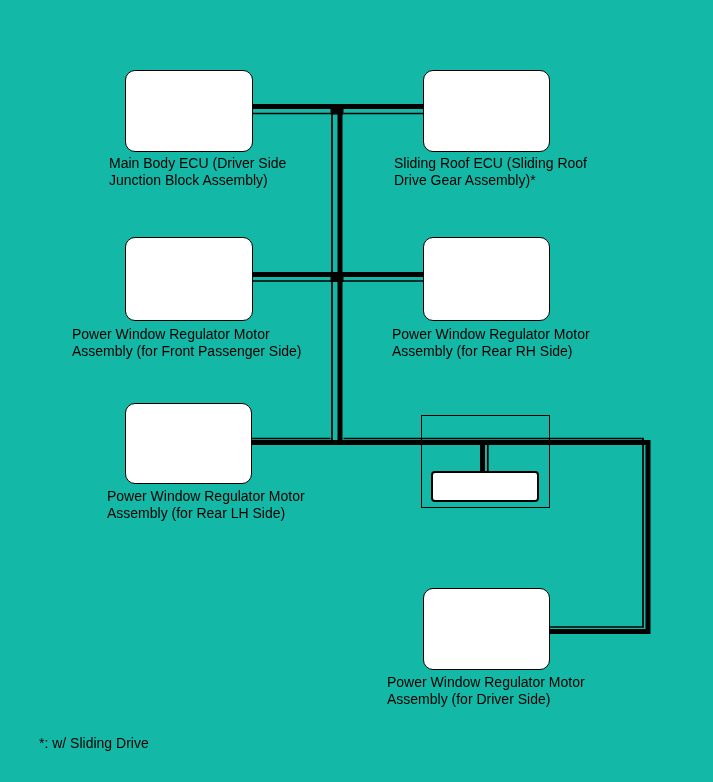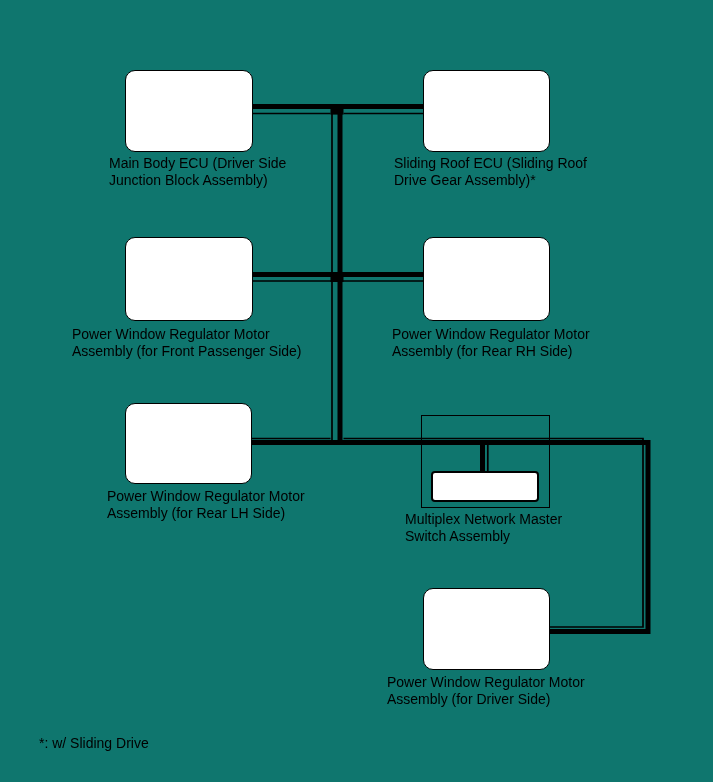--- a/index.html
+++ b/index.html
@@ -1,19 +1,19 @@
 <!DOCTYPE html>
 <html><head>
 <meta charset="utf-8">
 <style>
   html,body{margin:0;padding:0;background:#ffffff;}
   .canvas{
     position:relative;
     width:713px;height:782px;
-    background:#0f766e;
+    background:#14b8a6;
     overflow:hidden;
     font-family:"Liberation Sans", sans-serif;
   }
   .bus-svg{position:absolute;left:0;top:0;}
   .node{
     position:absolute;
     box-sizing:border-box;
     background:#ffffff;
     border:1.5px solid #000000;
     border-radius:10px;
@@ -83,20 +83,18 @@
   <div class="label" style="left:109px;top:155px">Main Body ECU (Driver Side
 Junction Block Assembly)</div>
   <div class="label" style="left:394px;top:155px">Sliding Roof ECU (Sliding Roof
 Drive Gear Assembly)*</div>
   <div class="label" style="left:72px;top:326px">Power Window Regulator Motor
 Assembly (for Front Passenger Side)</div>
   <div class="label" style="left:392px;top:326px">Power Window Regulator Motor
 Assembly (for Rear RH Side)</div>
   <div class="label" style="left:107px;top:488px">Power Window Regulator Motor
 Assembly (for Rear LH Side)</div>
-  <div class="label" style="left:405px;top:511px">Multiplex Network Master
-Switch Assembly</div>
   <div class="label" style="left:387px;top:674px">Power Window Regulator Motor
 Assembly (for Driver Side)</div>
 
   <div class="label" style="left:39px;top:735px">*: w/ Sliding Drive</div>
 
 </div>
 
 </body></html>

